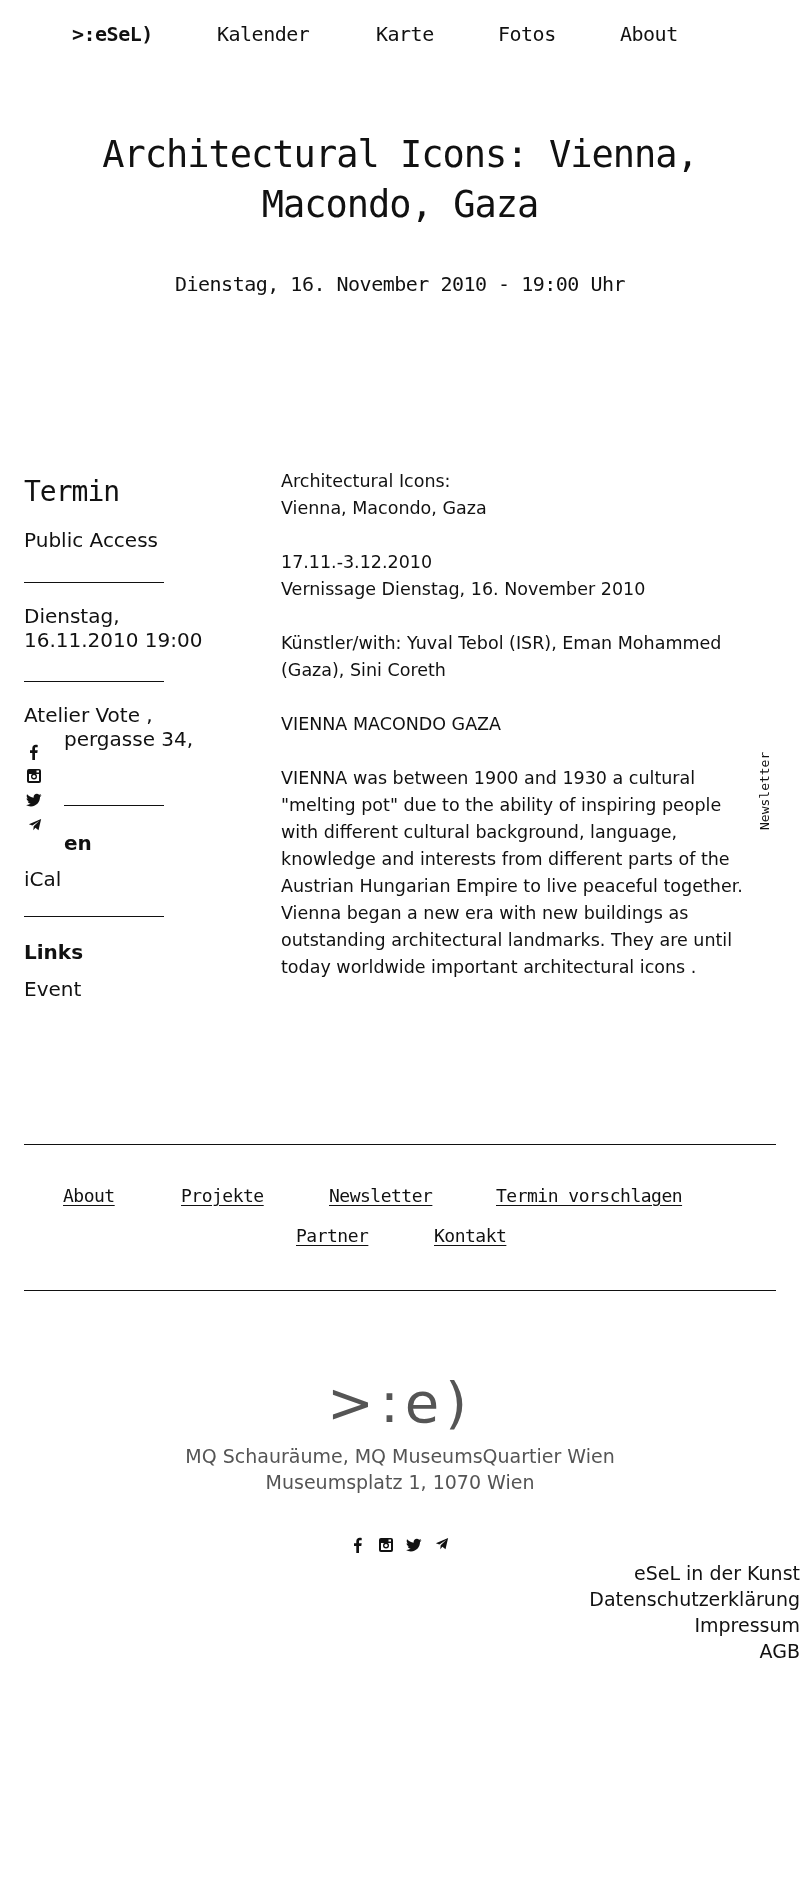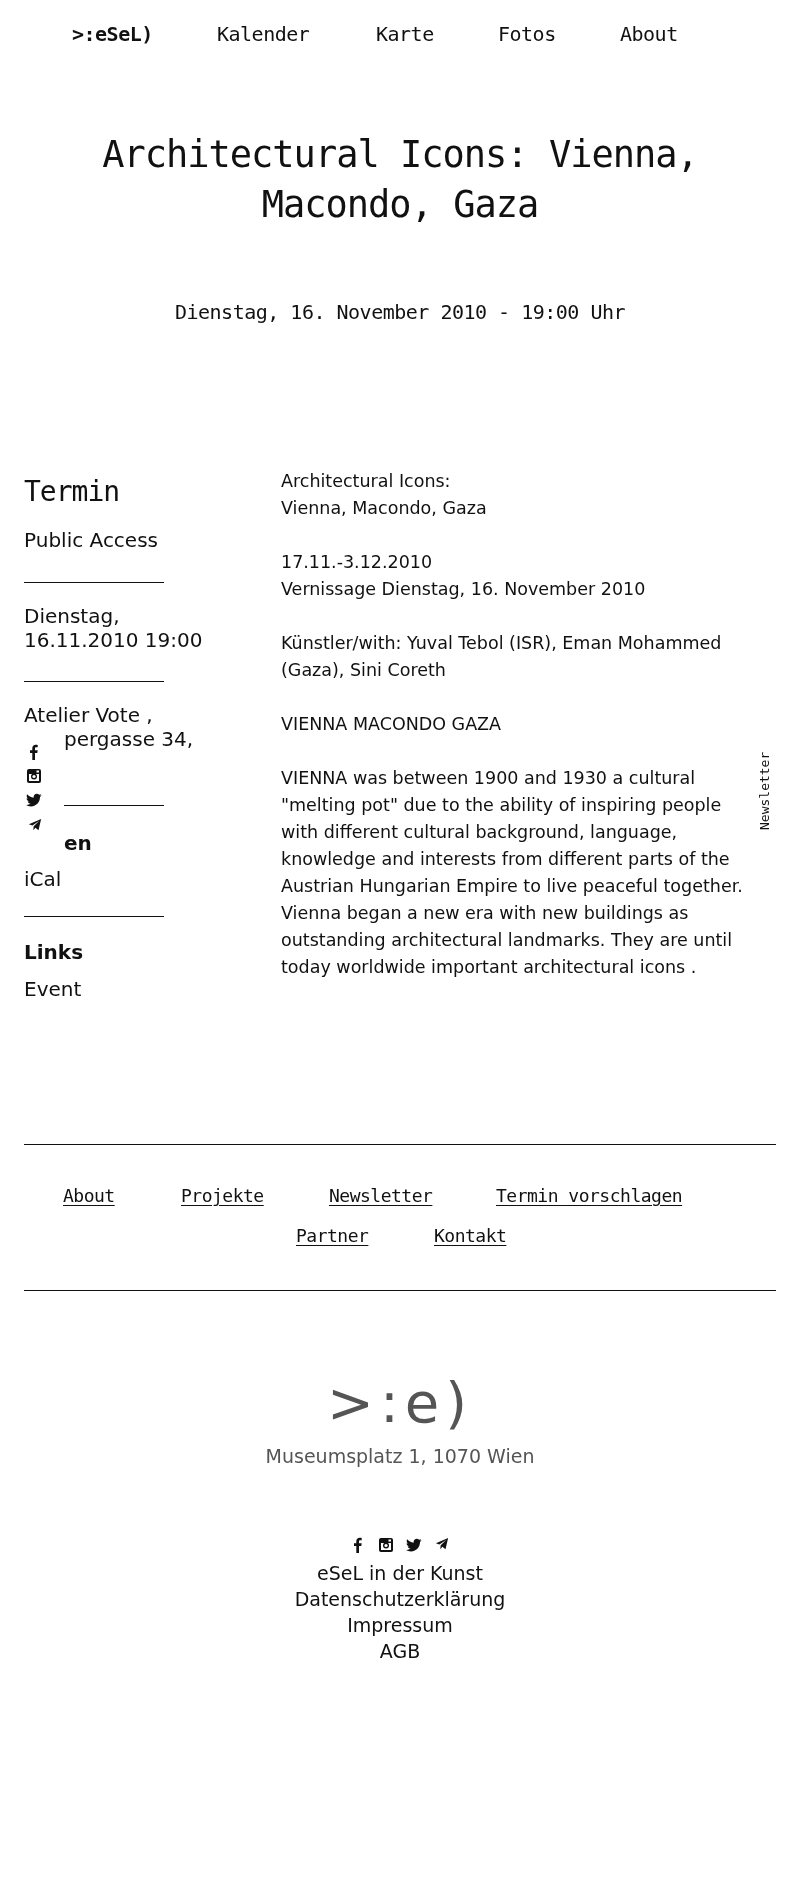--- a/index.html
+++ b/index.html
@@ -11,21 +11,21 @@
   .topnav { position: absolute; top: 22px; left: 0; width: 800px; height: 30px; }
   .topnav a { position: absolute; top: 0; font-size: 20px; color: #111; text-decoration: none; letter-spacing: -0.5px; }
   .topnav .logo { left: 72px; font-weight: bold; }
   .topnav .n1 { left: 217px; }
   .topnav .n2 { left: 376px; }
   .topnav .n3 { left: 498px; }
   .topnav .n4 { left: 620px; }
 
   .title { position: absolute; top: 130px; left: 10px; width: 780px; text-align: center;
     font-size: 37px; line-height: 50px; font-weight: normal; margin: 0; letter-spacing: -1px; }
-  .subtitle { position: absolute; top: 272px; left: 0; width: 800px; text-align: center; font-size: 20px; letter-spacing: -0.5px; margin-top: 28px; }
+  .subtitle { position: absolute; top: 272px; left: 0; width: 800px; text-align: center; font-size: 20px; letter-spacing: -0.5px; }
 
   
   .side { position: absolute; left: 24px; top: 470px; width: 140px; }
   .side h2 { margin: 0; font-size: 28px; font-weight: normal; line-height: 44px; letter-spacing: -1px; }
   .side .txt { font-size: 20px; line-height: 24px; color: #111; }
   .side .rule { position: absolute; left: 0; width: 140px; height: 0; border-top: 1.5px solid #111; }
   .side .bold { font-weight: bold; }
   .abs { position: absolute; left: 0; white-space: nowrap; }
 
   
@@ -41,21 +41,21 @@
   .newsletter-tab { top: 830px; }
 
   
   .hr { position: absolute; left: 24px; width: 752px; border-top: 1.5px solid #111; }
   .flinks a { position: absolute; font-size: 18px; color: #111; text-decoration: underline; text-underline-offset: 3px; letter-spacing: -0.5px; }
 
   .bigLogo { position: absolute; top: 1370px; left: 0; width: 800px; text-align: center; font-size: 56px; color: #555; letter-spacing: 6px; }
   .addr { position: absolute; top: 1443px; left: 0; width: 800px; text-align: center; font-size: 19px; line-height: 26px; color: #555; }
   .fsocial { position: absolute; top: 1535px; left: 0; width: 800px; text-align: center; }
   .fsocial span { display: inline-block; width: 16px; height: 16px; margin: 0 4px; vertical-align: middle; }
-  .flegal { position: absolute; top: 1560px; left: 0; width: 800px; text-align: center; font-size: 19px; line-height: 26px; }
+  .flegal { position: absolute; top: 1560px; left: 0; width: 800px; text-align: right; font-size: 19px; line-height: 26px; }
   .flegal a { display: block; color: #111; text-decoration: none; }
 </style>
 </head>
 <body>
 
 <nav class="topnav mono">
   <a class="logo" href="#">&gt;:eSeL)</a>
   <a class="n1" href="#">Kalender</a>
   <a class="n2" href="#">Karte</a>
   <a class="n3" href="#">Fotos</a>
@@ -131,20 +131,21 @@
   <a href="#" style="left:181px; top:1185px">Projekte</a>
   <a href="#" style="left:329px; top:1185px">Newsletter</a>
   <a href="#" style="left:496px; top:1185px">Termin vorschlagen</a>
   <a href="#" style="left:296px; top:1225px">Partner</a>
   <a href="#" style="left:434px; top:1225px">Kontakt</a>
 </div>
 <div class="hr" style="top:1290px"></div>
 
 <div class="bigLogo sans">&gt;:e)</div>
 <div class="addr sans">
+  <div>MQ Schauräume, MQ MuseumsQuartier Wien</div>
   <div>Museumsplatz 1, 1070 Wien</div>
 </div>
 
 <div class="fsocial">
   <span><svg viewBox="0 0 16 16" width="16" height="16">
         <path d="M9 16V9h2.3l.4-2.7H9V4.6c0-.8.2-1.3 1.3-1.3h1.4V.9C11.4.8 10.6.7 9.7.7 7.7.7 6.3 1.9 6.3 4.2v2.1H4V9h2.3v7z" fill="#111"></path>
       </svg></span>
   <span><svg viewBox="0 0 16 16" width="16" height="16">
         <rect x="1" y="1" width="14" height="14" rx="2" fill="#111"></rect>
         <rect x="3" y="6" width="10" height="7" fill="#fff"></rect>

